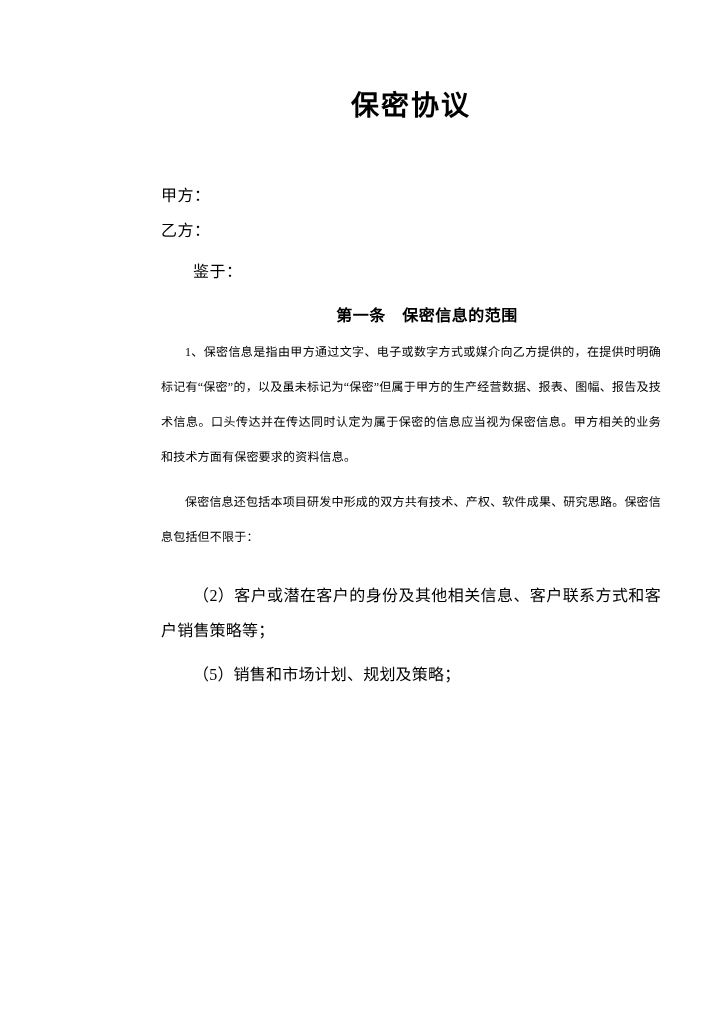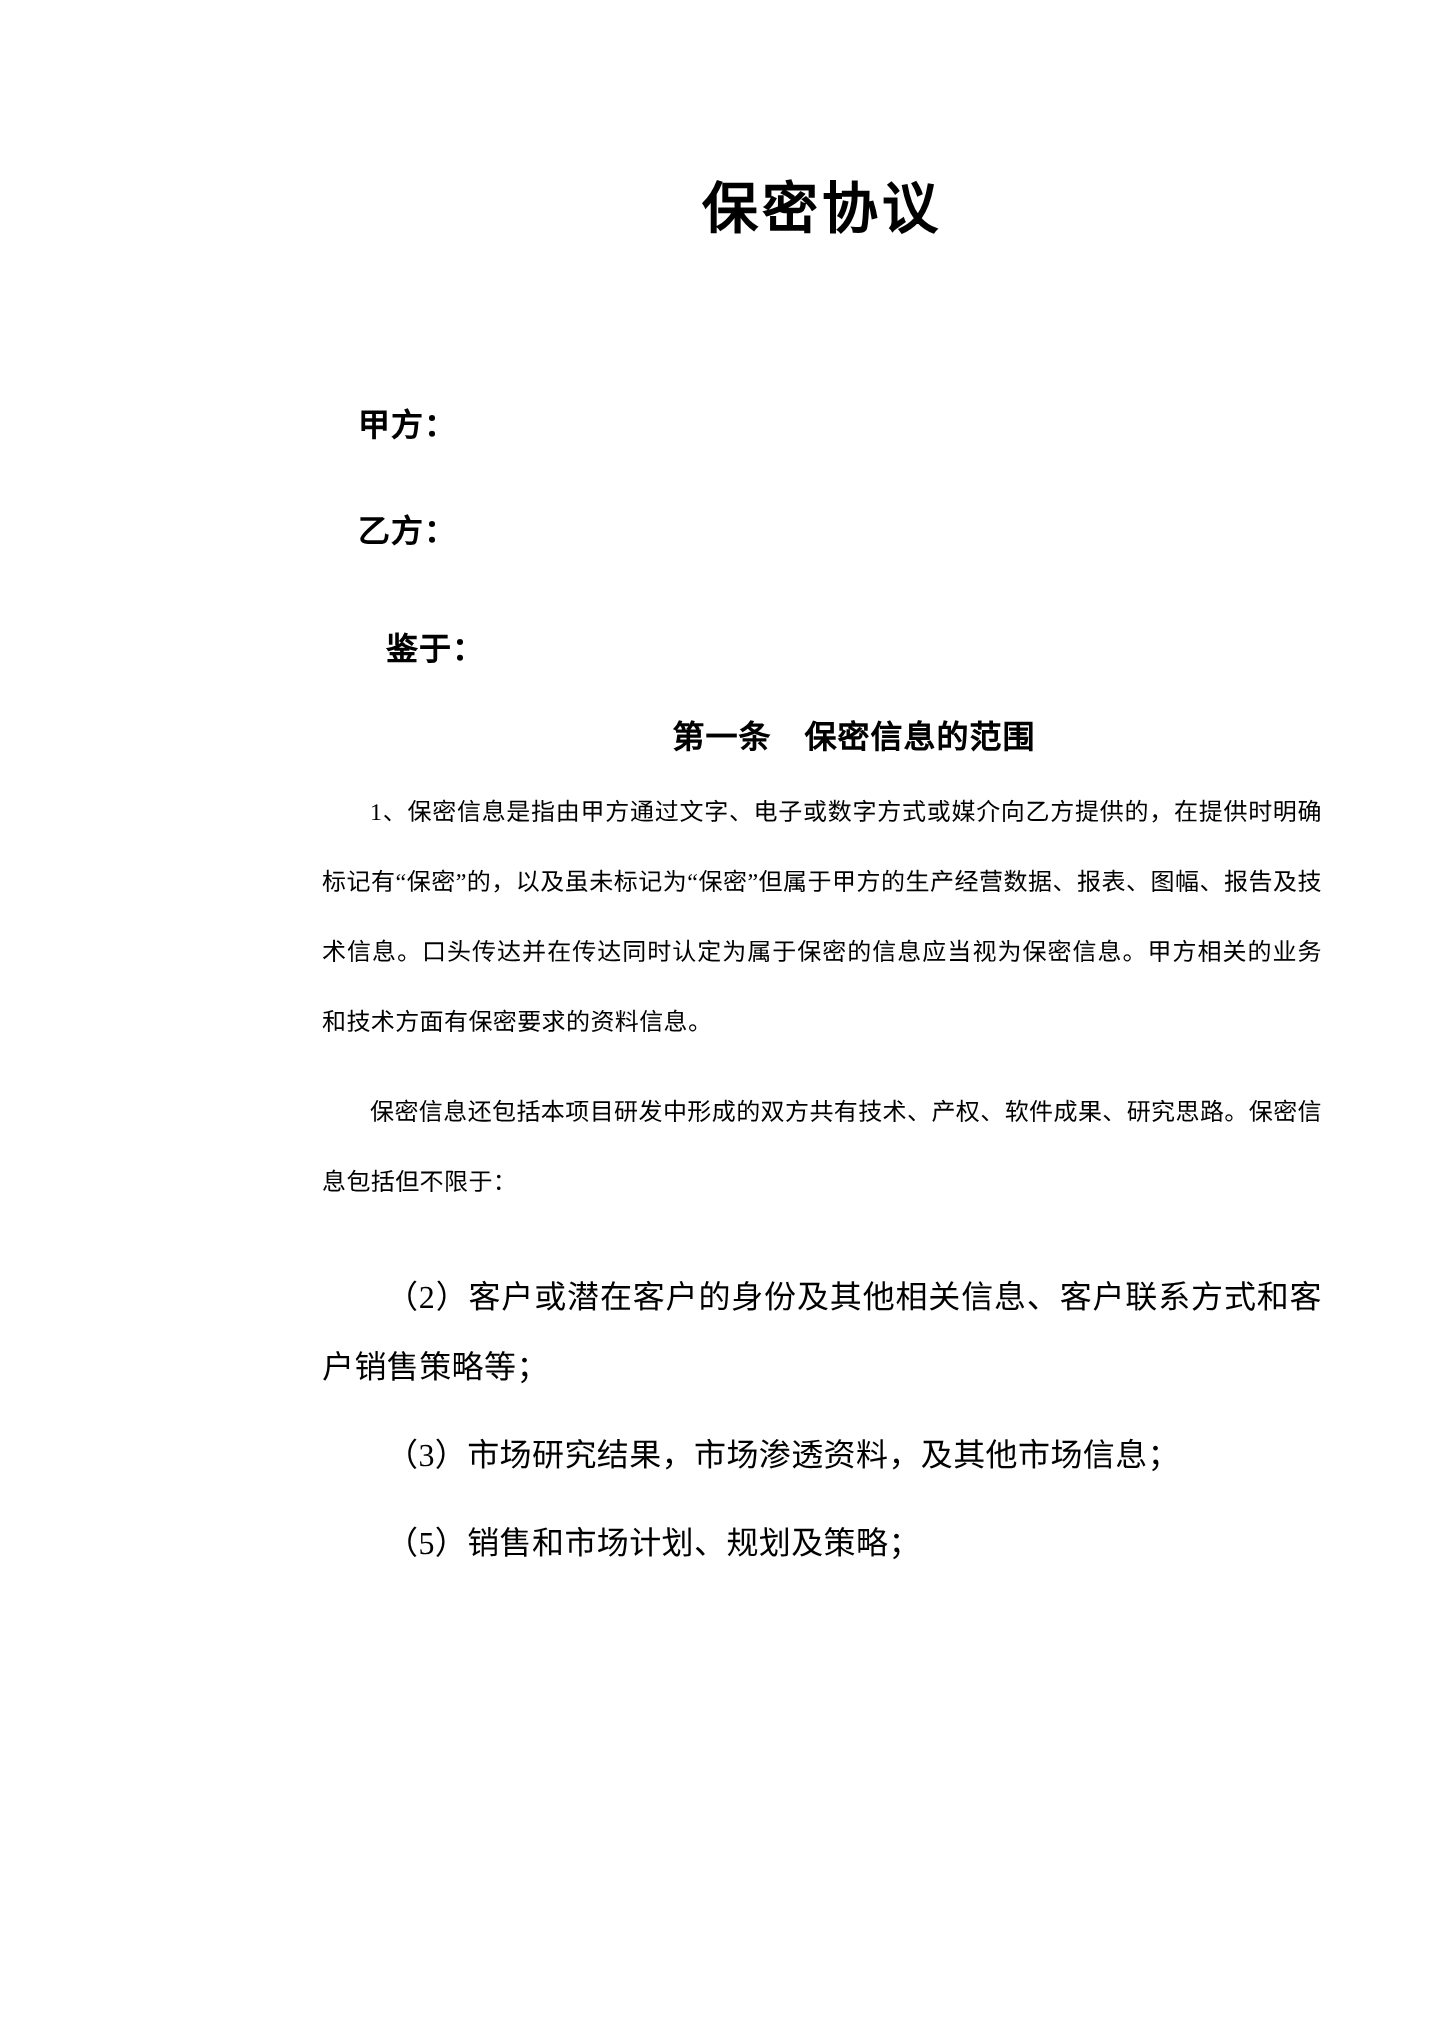--- a/index.html
+++ b/index.html
@@ -44,30 +44,30 @@
     padding-bottom: 0;
   }
 
   
   .title-gap {
     height: 58px;
   }
 
   .party-line {
     font-size: 16px;
-    font-weight: bold;
+    font-weight: normal;
     line-height: 35px;
-    margin: 18px;
+    margin: 0;
     letter-spacing: 0.5px;
     text-align: left;
   }
 
   .whereas-line {
     font-size: 16px;
-    font-weight: bold;
+    font-weight: normal;
     line-height: 35px;
     margin: 0;
     padding-top: 6px;
     text-indent: 2em;
     letter-spacing: 0.5px;
     text-align: left;
   }
 
   .para {
     font-size: 16px;
@@ -138,18 +138,17 @@
 
     <div class="gap-sm"></div>
 
     <p class="para-tight">保密信息还包括本项目研发中形成的双方共有技术、产权、软件成果、研究思路。保密信息包括但不限于：</p>
 
     <div class="gap-md"></div>
 
 
     <p class="list-item">（2）客户或潜在客户的身份及其他相关信息、客户联系方式和客户销售策略等；</p>
 
-    <p class="list-item">（3）市场研究结果，市场渗透资料，及其他市场信息；</p>
 
     <p class="list-item">（5）销售和市场计划、规划及策略；</p>
 
   </div>
 </div>
 
 </body></html>

